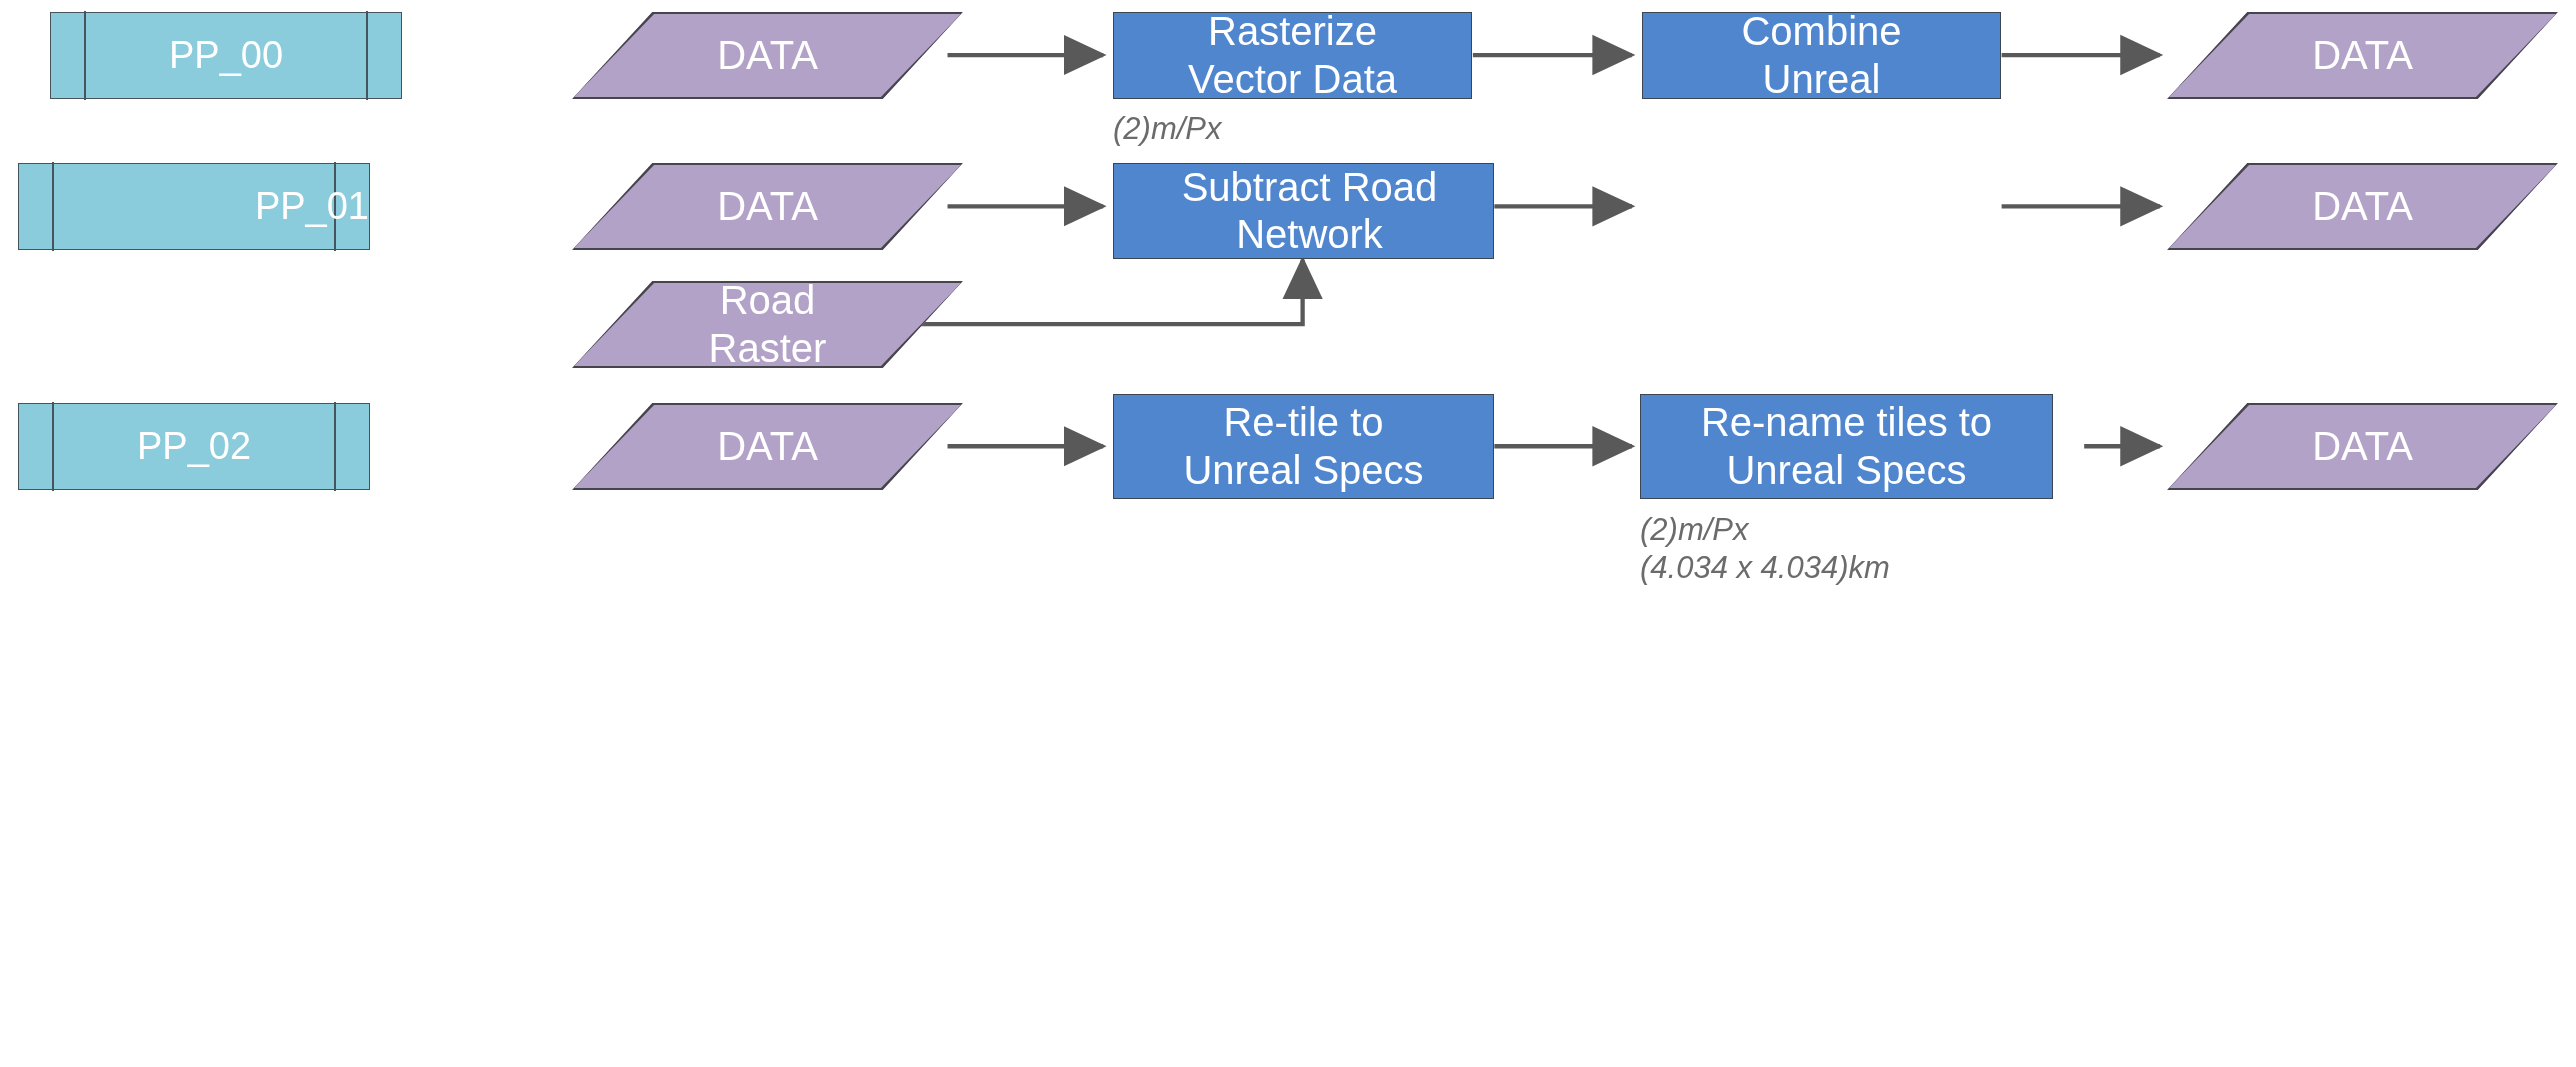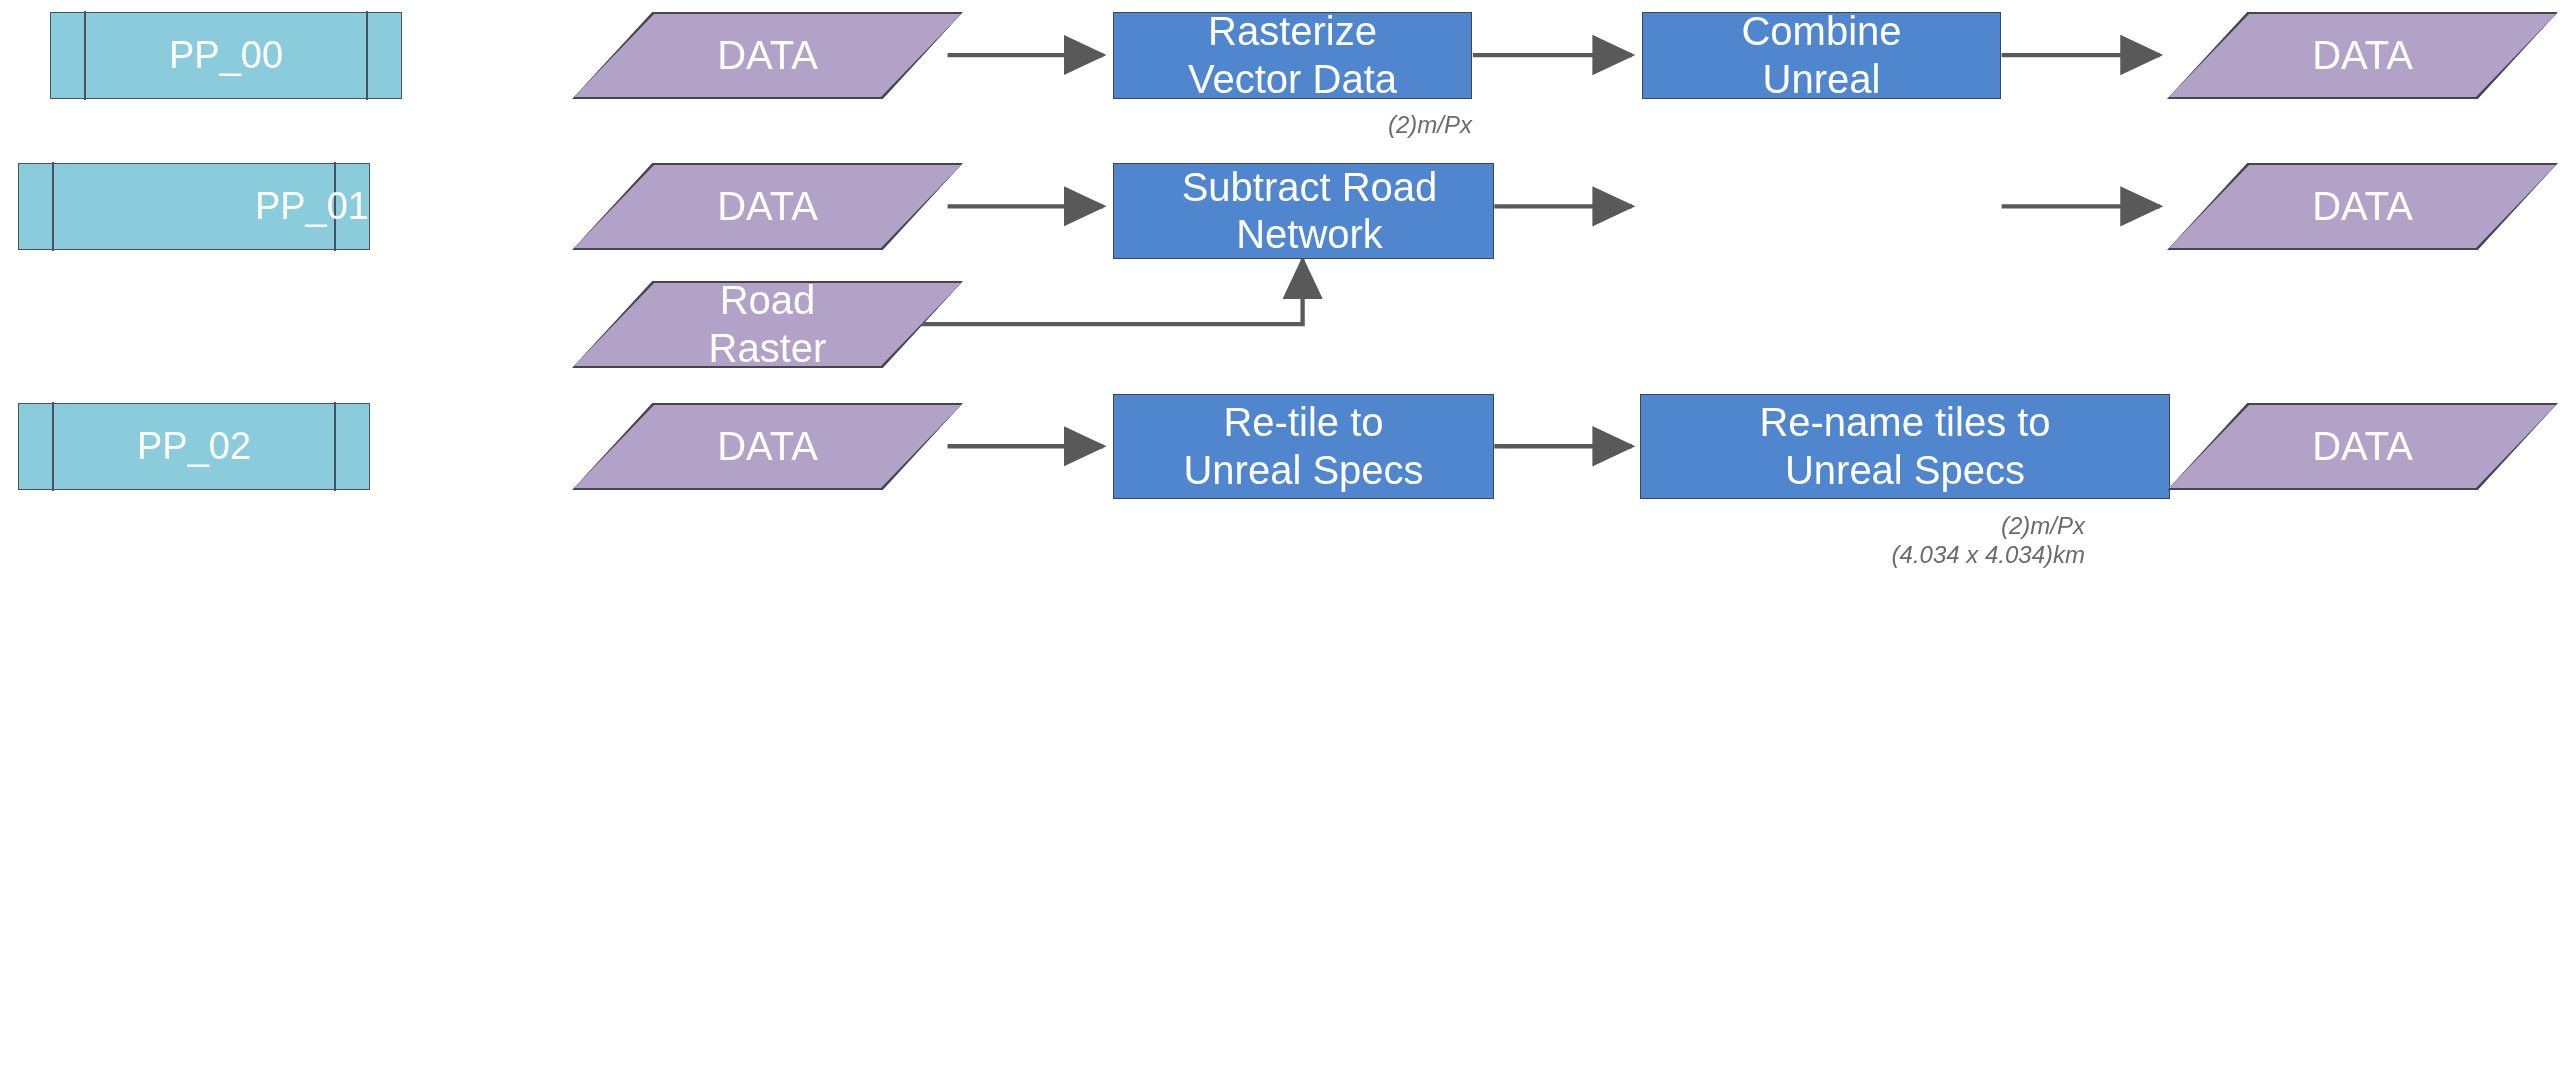--- a/index.html
+++ b/index.html
@@ -90,23 +90,23 @@
   .data .data-label {
     position: relative;
     z-index: 2;
   }
 
   
   .annot {
     position: absolute;
     color: #6B6B6B;
     font-style: italic;
-    font-size: 24px;
+    font-size: 31px;
     line-height: 1.22;
-    text-align: right;
+    text-align: left;
     white-space: pre-line;
     user-select: none;
   }
 </style>
 </head>
 <body>
 
 <div id="canvas">
 
   <svg id="wires" viewBox="0 0 2996 1241" width="2576" height="1067">
@@ -203,21 +203,21 @@
     <span class="slant-border"></span>
     <span class="slant-fill"></span>
     <span class="data-label">DATA</span>
   </div>
 
   <div class="node proc" style="left:1113px; top:394px; width:381px; height:105px;">
     <span>Re-tile to
 Unreal Specs</span>
   </div>
 
-  <div class="node proc" style="left:1640px; top:394px; width:530px; height:105px;">
+  <div class="node proc" style="left:1640px; top:394px; width:413px; height:105px;">
     <span>Re-name tiles to
 Unreal Specs</span>
   </div>
   <div class="annot" style="left:1640px; top:511px; width:445px;">(2)m/Px
 (4.034 x 4.034)km</div>
 
   <div class="node data" style="left:2167px; top:403px; width:391px; height:87px;">
     <span class="slant-border"></span>
     <span class="slant-fill"></span>
     <span class="data-label">DATA</span>

